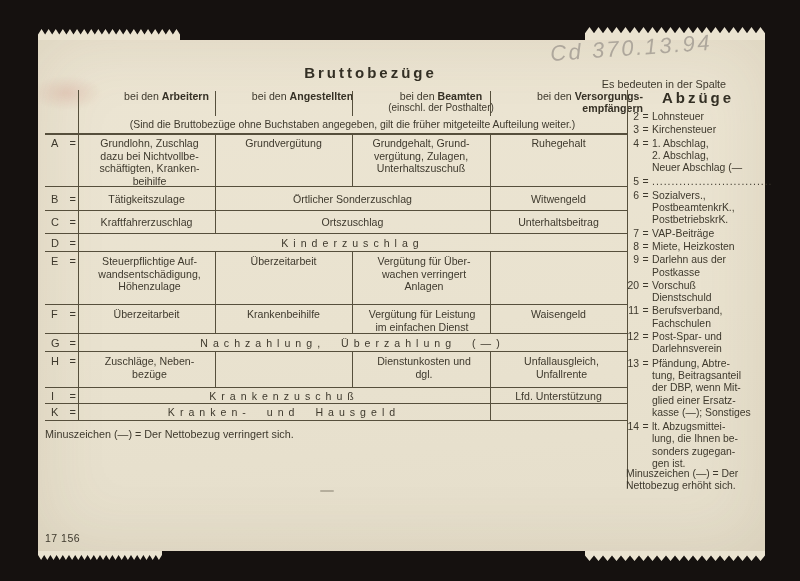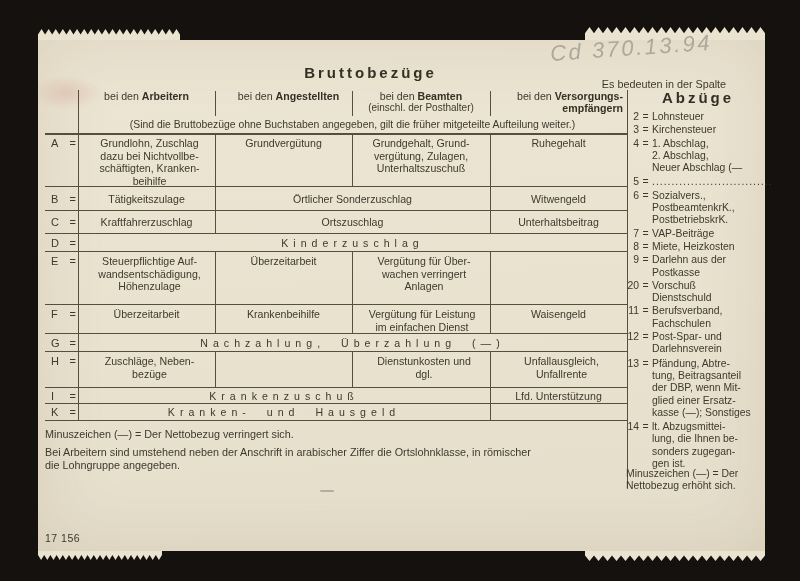--- a/index.html
+++ b/index.html
@@ -26,22 +26,22 @@
     color:#a9a298;font-style:italic;transform:rotate(-4deg);opacity:.9;}
   .stamp-smudge{position:absolute;left:0px;top:36px;width:64px;height:34px;
     background:radial-gradient(ellipse at 45% 50%,rgba(198,115,102,.22),rgba(198,115,102,0) 70%);
     filter:blur(1.5px);}
   .title{left:190px;top:27px;width:285px;font-size:15px;font-weight:700;
     letter-spacing:3px;color:#332f24;text-align:center;}
   .right-intro{left:528px;top:38px;width:196px;text-align:center;font-size:10.8px;}
   .abz-header{left:595px;top:52px;width:130px;text-align:center;font-size:15px;
     font-weight:700;letter-spacing:3px;color:#332f24;}
   .tbl-note{left:40px;top:79px;width:549px;text-align:center;font-size:10.4px;}
-  .hcell{position:absolute;top:50px;height:28px;text-align:center;font-size:10.6px;line-height:12px;color:#3e392d;}
-  .hc1{left:40px;width:137px;} .hc2{left:182px;width:137px;}
+  .hcell{position:absolute;top:50px;height:28px;text-align:center;font-size:10.6px;line-height:12px;color:#3e392d;margin-left:20px;}
+  .hc1{left:40px;width:137px;} .hc2{left:176px;width:137px;}
   .hc3{left:314px;width:138px;} .hc4{left:452px;width:137px;text-align:right;padding-right:4px;box-sizing:border-box;}
   .hsub{font-size:10px;}
   
   .vl,.hl{position:absolute;background:#564f3c;}
   .hl{left:7px;width:582px;height:1px;}
   .hl.thick{height:2px;}
   .vl{width:1px;}
   .vl-label{left:40px;top:50px;height:330px;}
   .vl-right{left:589px;top:50px;height:398px;}
   .hbar{position:absolute;top:51px;height:25px;width:1px;background:#564f3c;}
@@ -346,19 +346,17 @@
           <span class="txt">lt. Abzugsmittei-
 lung, die Ihnen be-
 sonders zugegan-
 gen ist.</span>
         </div>
     </div>
     <div class="abz-foot">Minuszeichen (—) = Der
 Nettobezug erhöht sich.</div>
 
     <div class="t note1">Minuszeichen (—) = Der Nettobezug verringert sich.</div>
-    <div class="t note2 pre">Bei Arbeitern sind umstehend neben der Anschrift in arabischer Ziffer die Ortslohnklasse, in römischer
-die Lohngruppe angegeben.</div>
     <div class="t formnum">17 156</div>
     <div class="artifact-dash"></div>
 
   </div>
 </div>
 
 </body></html>

